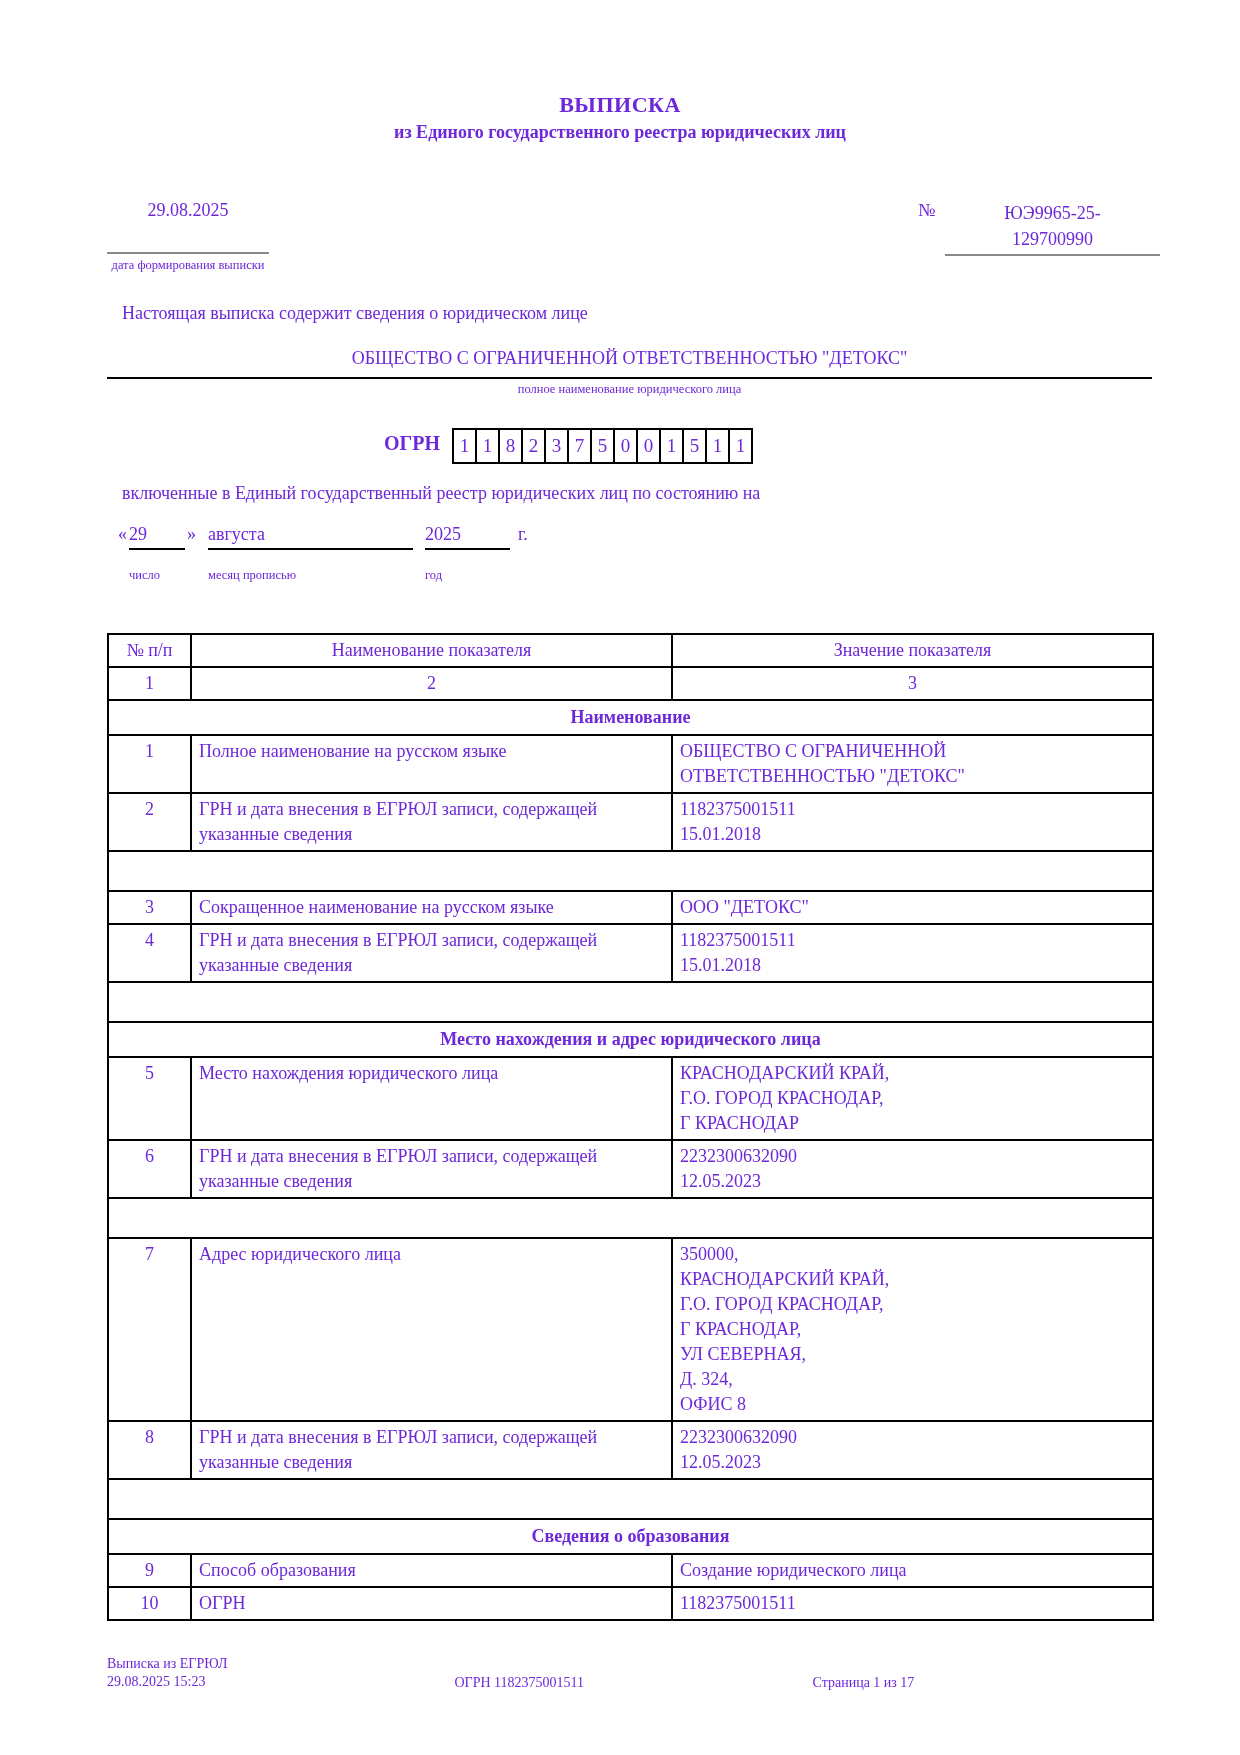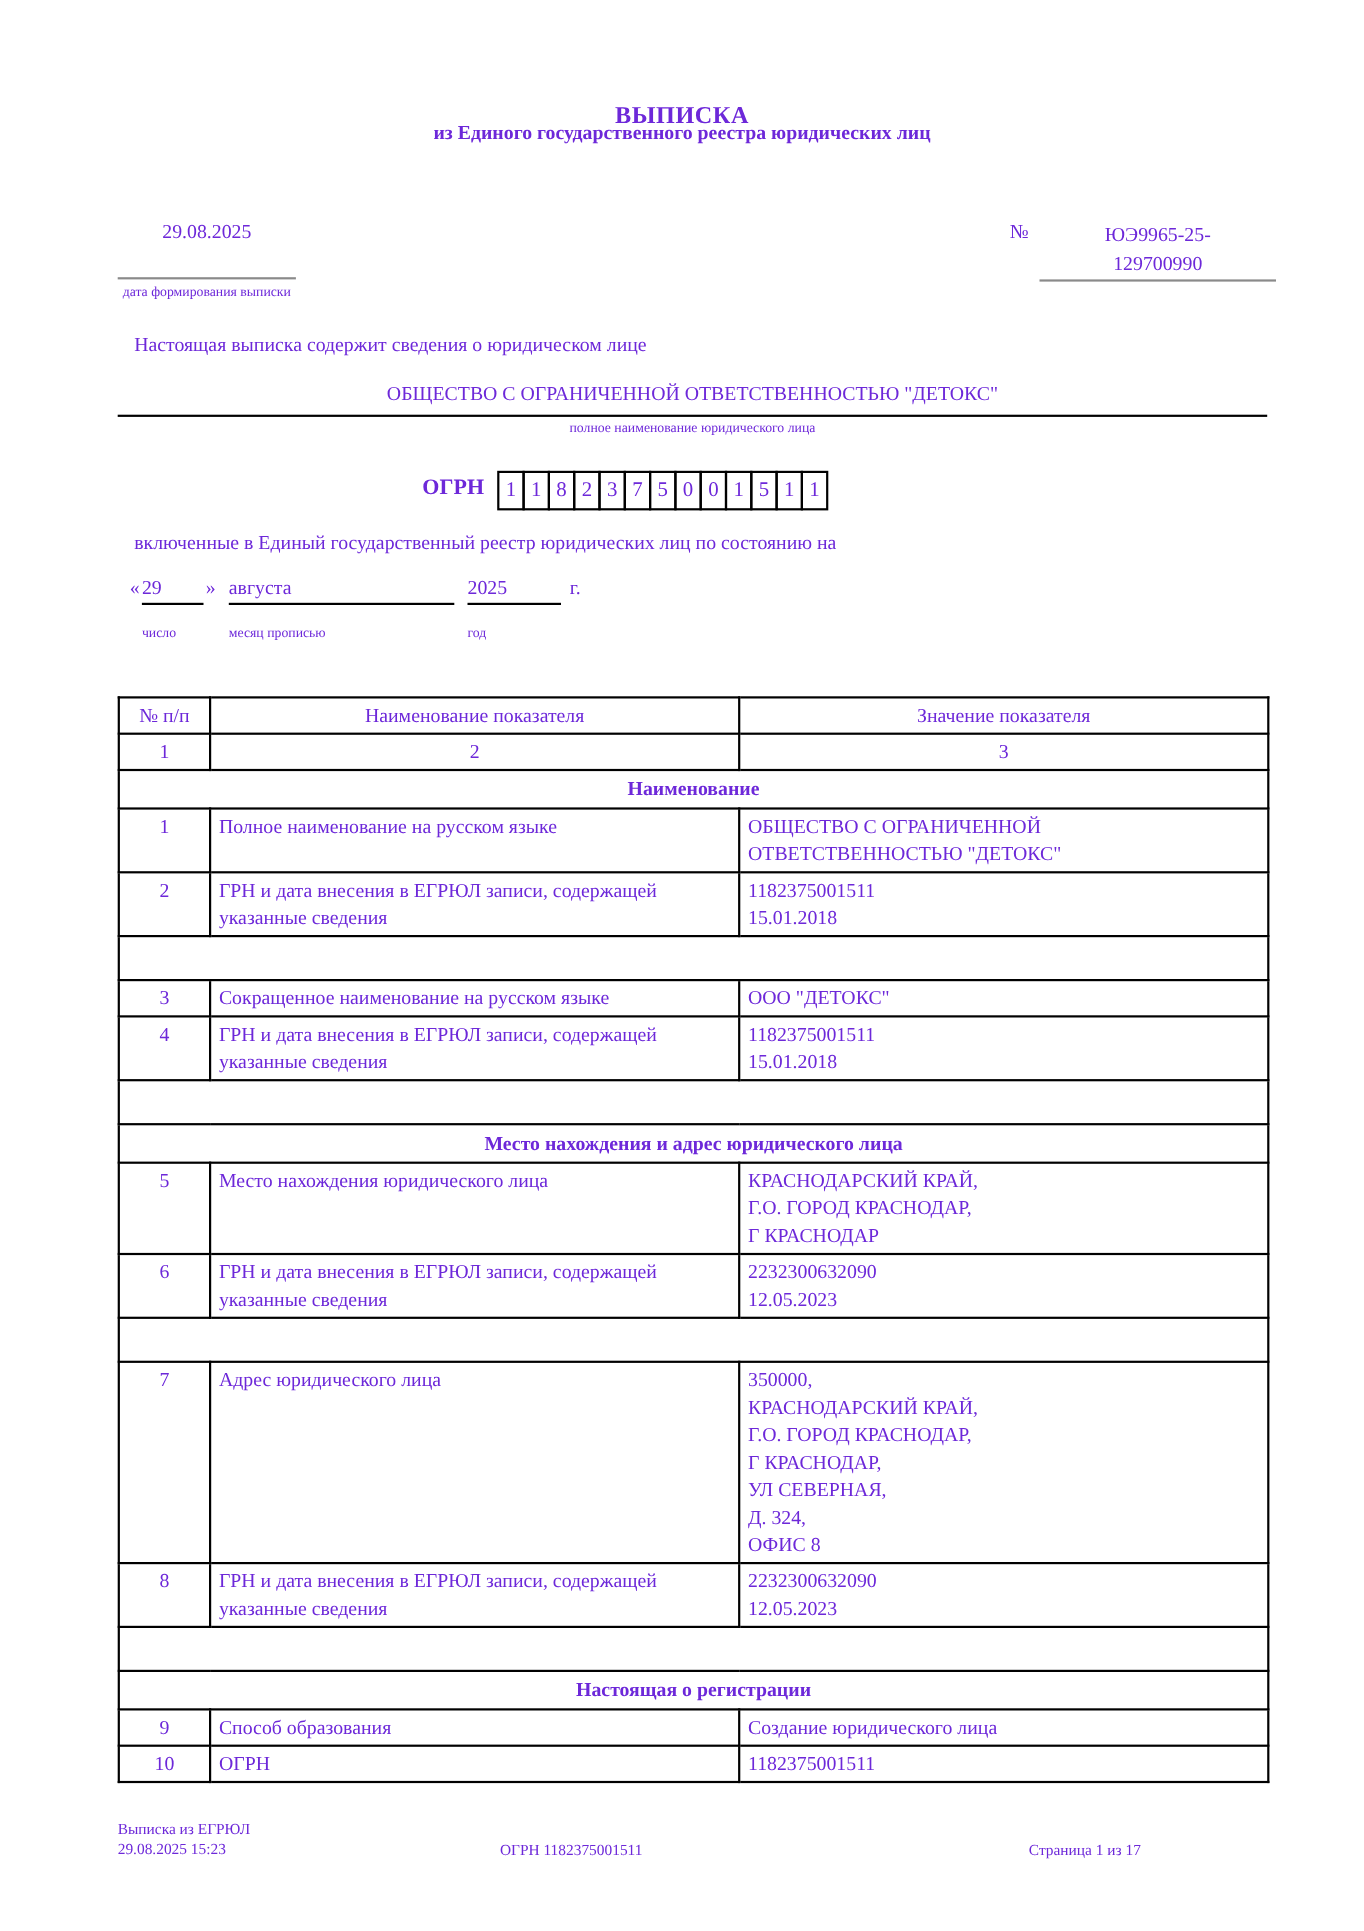--- a/index.html
+++ b/index.html
@@ -12,21 +12,21 @@
     color: #6d28d9;
     font-family: "Liberation Serif", "DejaVu Serif", serif;
     overflow: hidden;
     border-radius: 11px;
   }
   .doc-title {
     position:absolute; top:92px; left:0; width:100%;
     text-align:center; font-weight:bold; font-size:22px; letter-spacing:0.5px;
   }
   .doc-subtitle {
-    position:absolute; top:110px; left:0; width:100%;
+    position:absolute; top:122px; left:0; width:100%;
     text-align:center; font-weight:bold; font-size:18px;
   }
   
   .date-block { position:absolute; left:107px; top:200px; width:162px; font-size:18px; text-align:center; }
   .date-value { height:52px; }
   .gray-rule { height:2px; background:#8a8a8a; }
   .small-caption { font-size:12.5px; margin-top:4px; text-align:center; }
   .number-block { position:absolute; left:918px; top:200px; width:242px; font-size:18px; display:flex; }
   .number-sign { width:27px; flex:0 0 27px; }
   .number-wrap { flex:1; }
@@ -69,21 +69,21 @@
   .col3 { width:481px; }
   .head-row td, .nums-row td { text-align:center; }
   .section-row td { text-align:center; font-weight:bold; padding:4px; }
   .t-num { text-align:center; }
   .t-value { white-space:pre-line; }
   .spacer-row td { height:40px; padding:0; }
   
   .footer { position:absolute; left:107px; top:1655px; width:1053px; display:flex; align-items:flex-end; font-size:14px; }
   .footer-left { flex:1 1 33%; line-height:18px; }
   .footer-center { flex:1 1 34%; text-align:left; }
-  .footer-right { flex:1 1 33%; text-align:center; }
+  .footer-right { flex:1 1 33%; text-align:left; }
 </style>
 </head>
 <body>
 
 <div class="page">
 
   <div class="doc-title">ВЫПИСКА</div>
   <div class="doc-subtitle">из Единого государственного реестра юридических лиц</div>
 
   <div class="date-block">
@@ -229,21 +229,21 @@
         <td class="t-num">8</td>
         <td class="t-name">ГРН и дата внесения в ЕГРЮЛ записи, содержащей указанные сведения</td>
         <td class="t-value">2232300632090
 12.05.2023</td>
       </tr>
       <tr class="spacer-row">
           <td colspan="3"></td>
         </tr>
 
       <tr class="section-row">
-        <td colspan="3">Настоящая о регистрации</td>
+        <td colspan="3">Сведения о образования</td>
       </tr>
       <tr class="data-row">
         <td class="t-num">9</td>
         <td class="t-name">Способ образования</td>
         <td class="t-value">Создание юридического лица</td>
       </tr>
       <tr class="data-row">
         <td class="t-num">10</td>
         <td class="t-name">ОГРН</td>
         <td class="t-value">1182375001511</td>

